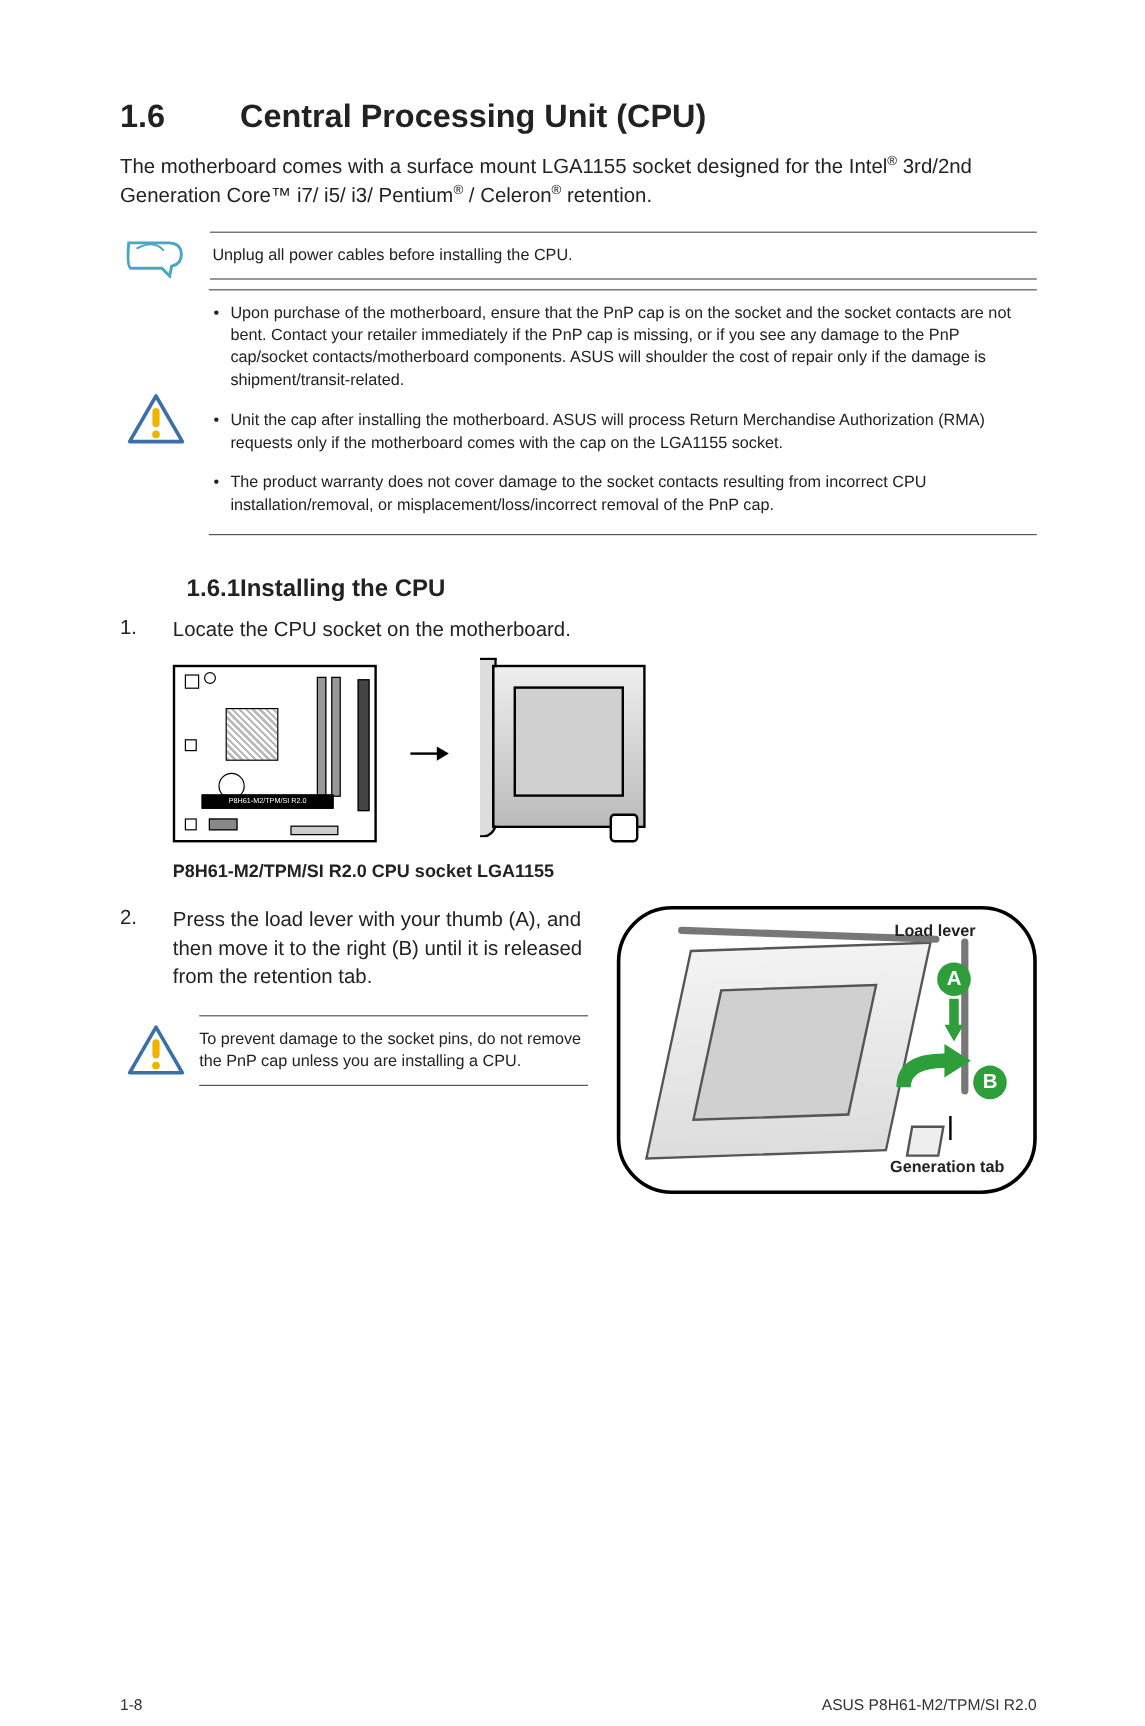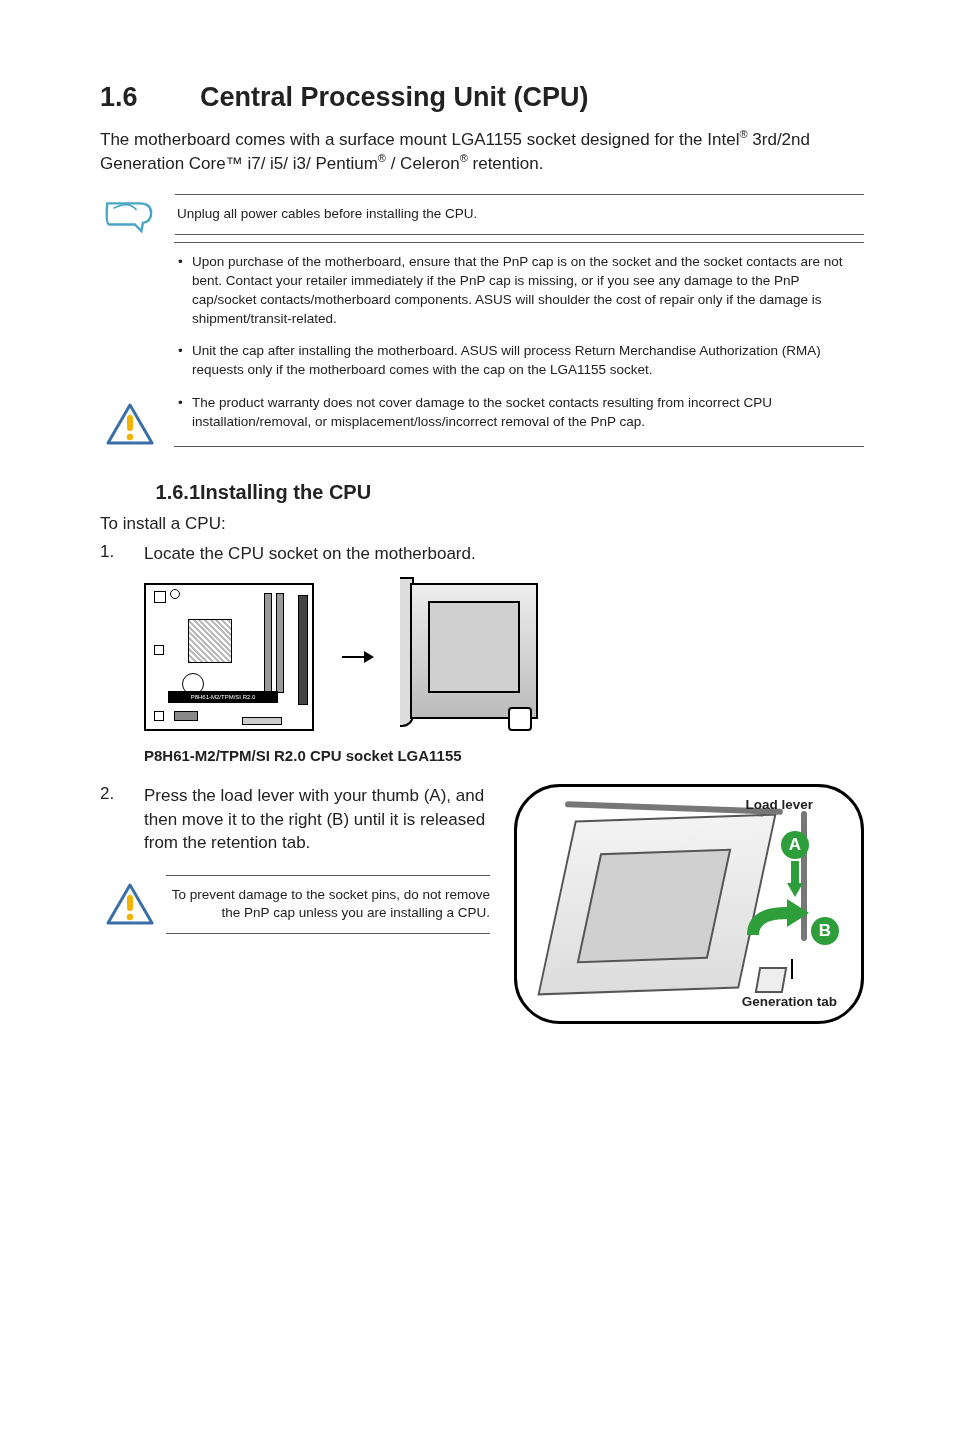--- a/index.html
+++ b/index.html
@@ -6,21 +6,21 @@
   html, body { width: 954px; height: 1438px; background: #fff; font-family: Arial, Helvetica, sans-serif; color: #222; }
   .page { padding: 46px 90px 30px 100px; position: relative; height: 100%; margin-top: 36px; }
   h1.section { font-size: 27px; font-weight: bold; margin-bottom: 14px; }
   h1.section .num { display:inline-block; width: 100px; }
   p.intro { font-size: 17px; line-height: 1.4; margin-bottom: 18px; }
   sup { font-size: 0.65em; vertical-align: super; }
   .note-block { display:flex; align-items:flex-start; margin-bottom: 4px; gap:15px;}
   .note-icon-col { width:60px; flex:0 0 60px; display:flex; justify-content:center; padding-top:4px; }
   .note-text-col { flex:1; border-top:1px solid #555; border-bottom:1px solid #555; padding:10px 2px 10px 2px; }
   .note-text-col p { font-size:13.5px; line-height:1.38; }
-  .caution-block { display:flex; align-items:flex-end; gap:14px; }
+  .caution-block { display:flex; align-items:center; gap:14px; }
   .caution-block .note-icon-col { padding-top:14px; }
   .caution-block .body { flex:1; border-top:1px solid #555; border-bottom:1px solid #555; padding:10px 2px 14px 2px; }
   ul.bullets { list-style:none; }
   ul.bullets li { font-size:13.5px; line-height:1.4; margin-bottom:14px; padding-left:16px; position:relative; }
   ul.bullets li:last-child{ margin-bottom:0;}
   ul.bullets li::before { content:"•"; position:absolute; left:2px; top:0; }
   h2.subsection { font-size:20px; font-weight:bold; margin-top:34px; margin-bottom:10px;}
   h2.subsection .num { display:inline-block; width:100px;text-align:right; }
   .body-p { font-size:17px; margin-bottom:8px; }
   ol.steps { list-style:none; }
@@ -29,21 +29,21 @@
   ol.steps li .t { flex:1; line-height:1.38; }
   .diagram-row { margin:12px 0 4px 44px; }
   .diagram-wrap { display:flex; align-items:center; gap:28px; }
   .diag-board { width:170px; height:148px; border:2px solid #000; position:relative; background:#fff;}
   .diag-socket { width:150px; height:160px; }
   .arrowline { width:30px; height:2px; background:#000; position:relative; }
   .arrowline::after {content:""; position:absolute; right:-2px; top:-5px; border-left:10px solid #000; border-top:6px solid transparent; border-bottom:6px solid transparent;}
   .diag-caption { font-size:15px; font-weight:bold; margin:10px 0 0 0px; }
   .step2-row { display:flex; gap:24px; align-items:flex-start; margin-top:20px; }
   .step2-left { flex:1; }
-  .step2-left .inner-note { display:flex; gap:6px; margin-top:20px;text-align:right; }
+  .step2-left .inner-note { display:flex; gap:6px; margin-top:20px; }
   .step2-left .inner-note .icon-col {width:60px; flex:0 0 60px; display:flex; justify-content:center; padding-top:8px;}
   .step2-left .inner-note .txt {flex:1; border-top:1px solid #555; border-bottom:1px solid #555; padding:10px 0;}
   .step2-left .inner-note .txt p {font-size:13.5px; line-height:1.38;}
   .step2-right { flex:0 0 350px; }
   .socket-diagram { width:350px; height:240px; border:3px solid #000; border-radius:46px; position:relative; background:#fff; }
   .label-lever { position:absolute; top:10px; right:48px; font-size:13.5px; font-weight:bold;}
   .label-tab { position:absolute; bottom:12px; right:24px; font-size:13.5px; font-weight:bold;}
   .circle { width:28px; height:28px; border-radius:50%; background:#2e9e3a; color:#fff; font-weight:bold; font-size:17px; display:flex; align-items:center; justify-content:center; position:absolute;}
   .circle.A { top:44px; right:52px; }
   .circle.B { top:130px; right:22px; }
@@ -121,21 +121,20 @@
         <li>Unit the cap after installing the motherboard. ASUS will process Return Merchandise Authorization (RMA) requests only if the motherboard comes with the cap on the LGA1155 socket.</li>
         <li>The product warranty does not cover damage to the socket contacts resulting from incorrect CPU installation/removal, or misplacement/loss/incorrect removal of the PnP cap.</li>
       </ul>
     </div>
   </div>
 
   <h2 class="subsection">
     <span class="num">1.6.1</span><span>Installing the CPU</span>
   </h2>
 
-  <p class="body-p">To install a CPU:</p>
 
   <ol class="steps">
     <li>
       <span class="n">1.</span>
       <span class="t">Locate the CPU socket on the motherboard.</span>
     </li>
   </ol>
 
   <div class="diagram-row">
     <div class="diagram-wrap">
@@ -204,14 +203,18 @@
         </svg>
         <svg class="green-arrow-curve" viewBox="0 0 70 40">
           <path d="M4 36 Q4 8 44 8 L44 0 L66 14 L44 28 L44 20 Q16 20 16 36 Z" fill="#2e9e3a"></path>
         </svg>
         <div class="circle B">B</div>
         <div class="label-tab">Generation tab</div>
       </div>
     </div>
   </div>
 
+  <div class="footer">
+    <span>1-8</span>
+    <span>ASUS P8H61-M2/TPM/SI R2.0</span>
+  </div>
 
 </div>
 
 </body></html>

